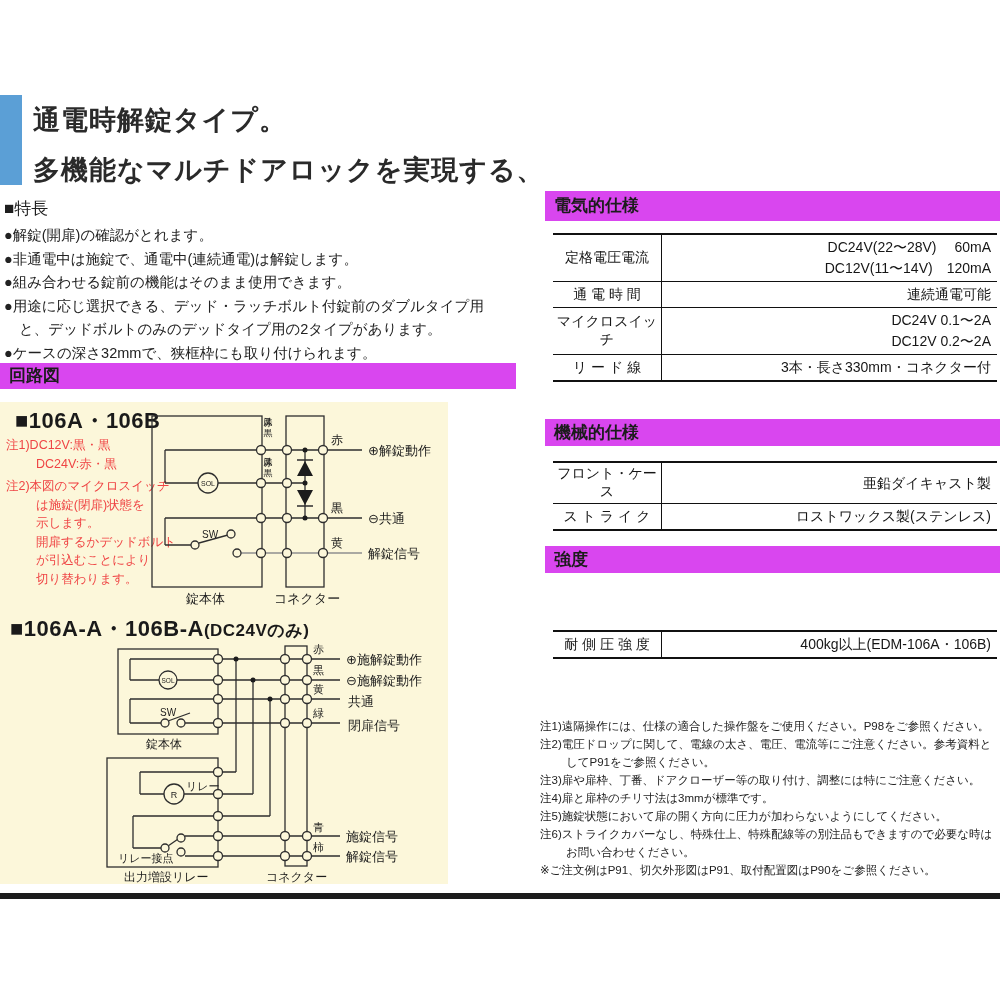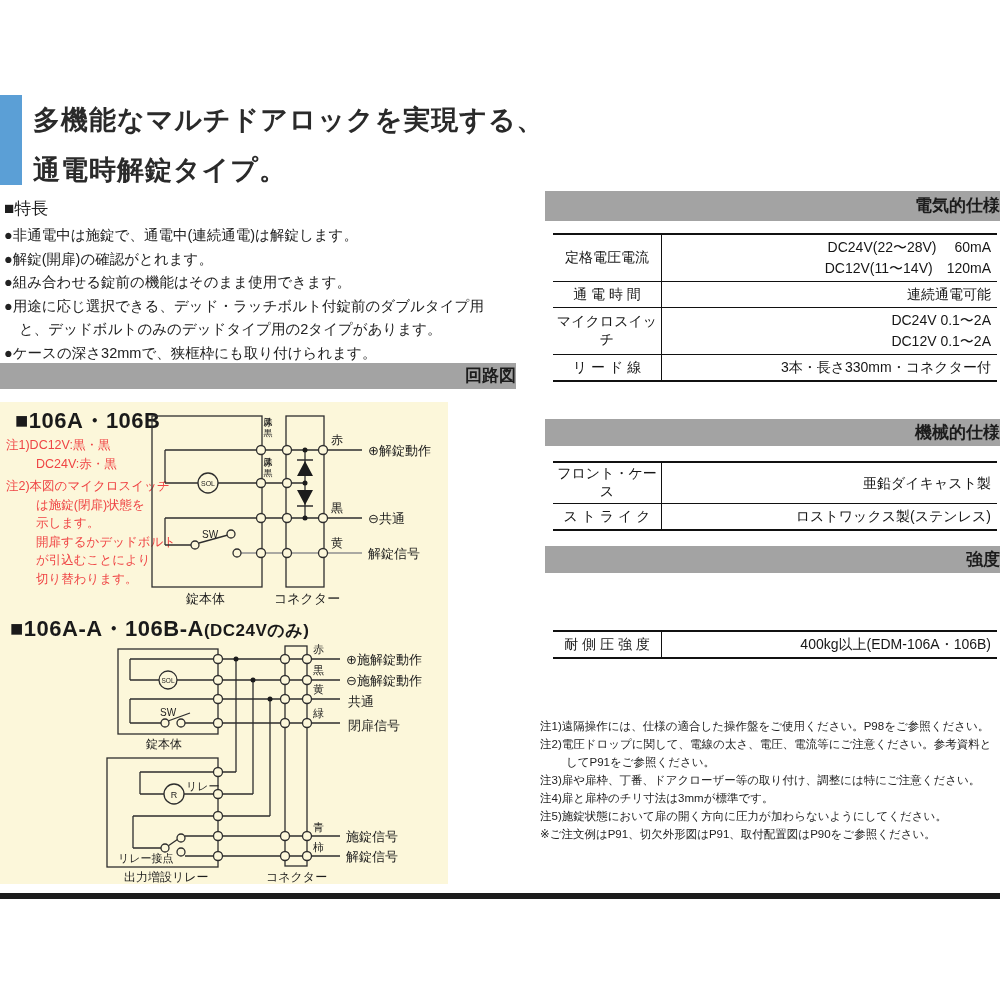--- a/index.html
+++ b/index.html
@@ -5,48 +5,48 @@
   html,body{margin:0;padding:0;}
   body{
     width:1000px;height:1000px;position:relative;background:#ffffff;
     font-family:"Liberation Sans","DejaVu Sans",sans-serif;color:#2b2b2b;
     overflow:hidden;
   }
   .abs{position:absolute;box-sizing:border-box;}
   .page-title{font-size:27px;font-weight:bold;line-height:50px;letter-spacing:1px;color:#2a2a2a;}
   .feat-head{font-size:17px;font-weight:normal;line-height:24px;margin-bottom:3px;color:#1e1e1e;}
   .feat{font-size:14.5px;line-height:23.5px;padding-left:15px;text-indent:-15px;color:#222;}
-  .sec-bar{background:#a3a3a3;color:#1c1c1c;font-size:17px;font-weight:bold;padding-left:9px;text-align:right;}
+  .sec-bar{background:#d946ef;color:#1c1c1c;font-size:17px;font-weight:bold;padding-left:9px;}
   .spec{border-collapse:collapse;width:100%;border-top:2.5px solid #111;border-bottom:2.5px solid #111;table-layout:fixed;}
   .spec td{border-top:1.2px solid #111;font-size:14px;padding:2px 6px;vertical-align:middle;color:#161616;text-align:right;}
   .spec tr:first-child td{border-top:none;}
   .spec td.lbl{width:104px;border-right:1.3px solid #111;text-align:center;padding:2px 2px;}
   .spec td.val{padding-left:12px;}
   .cell-line{line-height:21px;white-space:pre;}
   .fnote{font-size:11.5px;line-height:18px;padding-left:26px;text-indent:-26px;color:#222;}
   .d-title{font-size:22px;font-weight:bold;color:#1a1a1a;letter-spacing:0.5px;}
   .d-title .suffix{font-size:17px;}
   .cnote{font-size:12.5px;line-height:18.5px;color:#ef4444;white-space:nowrap;}
   .cnote .ind{padding-left:30px;}
   .vtext{writing-mode:vertical-rl;font-size:9px;line-height:10px;letter-spacing:0;color:#222;}
   svg text{fill:#1c1c1c;}
 </style>
 </head>
 <body>
 
 <div class="abs" style="left:0;top:95px;width:22px;height:90px;background:#5b9fd6;"></div>
 <div class="abs page-title" style="left:33px;top:95px;width:520px;">
+  <div>通電時解錠タイプ。</div>
   <div>多機能なマルチドアロックを実現する、</div>
-  <div>通電時解錠タイプ。</div>
 </div>
 
 <div class="abs" style="left:4px;top:197px;width:488px;">
   <div class="feat-head">■特長</div>
+  <div class="feat">●解錠(開扉)の確認がとれます。</div>
   <div class="feat">●非通電中は施錠で、通電中(連続通電)は解錠します。</div>
-  <div class="feat">●解錠(開扉)の確認がとれます。</div>
   <div class="feat">●組み合わせる錠前の機能はそのまま使用できます。</div>
   <div class="feat">●用途に応じ選択できる、デッド・ラッチボルト付錠前のダブルタイプ用と、デッドボルトのみのデッドタイプ用の2タイプがあります。</div>
   <div class="feat">●ケースの深さ32mmで、狭框枠にも取り付けられます。</div>
 </div>
 
 <div class="abs sec-bar" style="left:0;top:363px;width:516px;height:26px;line-height:26px;">回路図</div>
 
 <div class="abs" style="left:0;top:402px;width:448px;height:482px;background:#fcf7da;"></div>
 
 <div class="abs d-title" style="left:15px;top:406px;">■106A・106B</div>
@@ -211,21 +211,21 @@
     <tr>
       <td class="lbl">通 電 時 間</td>
       <td class="val">
         <div class="cell-line">連続通電可能</div>
       </td>
     </tr>
     <tr>
       <td class="lbl">マイクロスイッチ</td>
       <td class="val">
         <div class="cell-line">DC24V 0.1〜2A</div>
-        <div class="cell-line">DC12V 0.1〜2A</div>
+        <div class="cell-line">DC12V 0.2〜2A</div>
       </td>
     </tr>
     <tr>
       <td class="lbl">リ ー ド 線</td>
       <td class="val">
         <div class="cell-line">3本・長さ330mm・コネクター付</div>
       </td>
     </tr>
   </tbody>
     </table>
@@ -258,16 +258,17 @@
   </tbody>
     </table>
 </div>
 
 <div class="abs" style="left:540px;top:717px;width:460px;">
   <div class="fnote">注1)遠隔操作には、仕様の適合した操作盤をご使用ください。P98をご参照ください。</div>
   <div class="fnote">注2)電圧ドロップに関して、電線の太さ、電圧、電流等にご注意ください。参考資料としてP91をご参照ください。</div>
   <div class="fnote">注3)扉や扉枠、丁番、ドアクローザー等の取り付け、調整には特にご注意ください。</div>
   <div class="fnote">注4)扉と扉枠のチリ寸法は3mmが標準です。</div>
   <div class="fnote">注5)施錠状態において扉の開く方向に圧力が加わらないようにしてください。</div>
+  <div class="fnote">注6)ストライクカバーなし、特殊仕上、特殊配線等の別注品もできますので必要な時はお問い合わせください。</div>
   <div class="fnote">※ご注文例はP91、切欠外形図はP91、取付配置図はP90をご参照ください。</div>
 </div>
 
 <div class="abs" style="left:0;top:893px;width:1000px;height:6px;background:#1c1c1c;"></div>
 
 </body></html>

